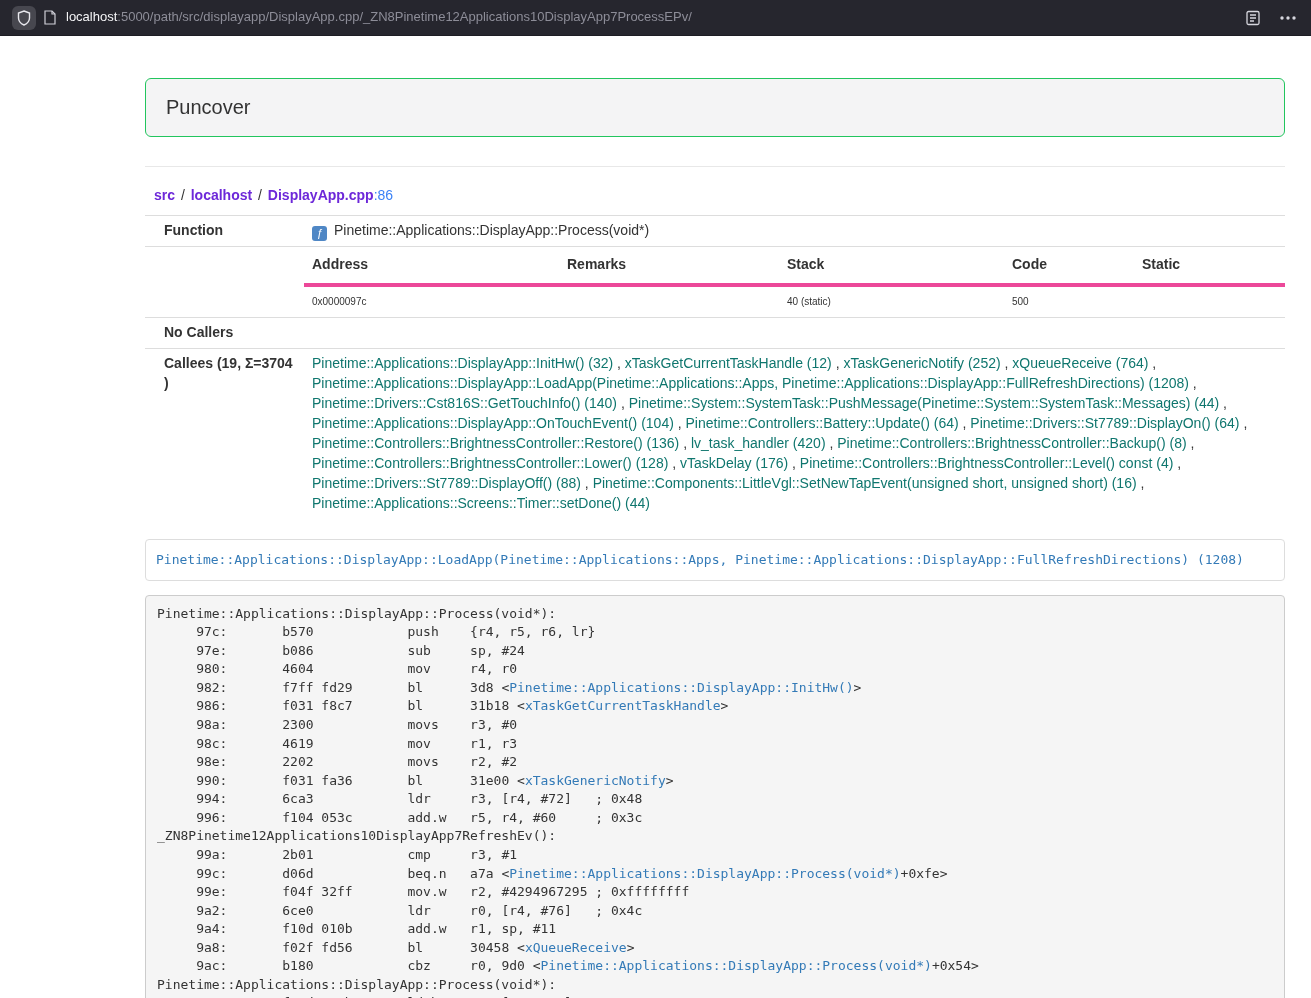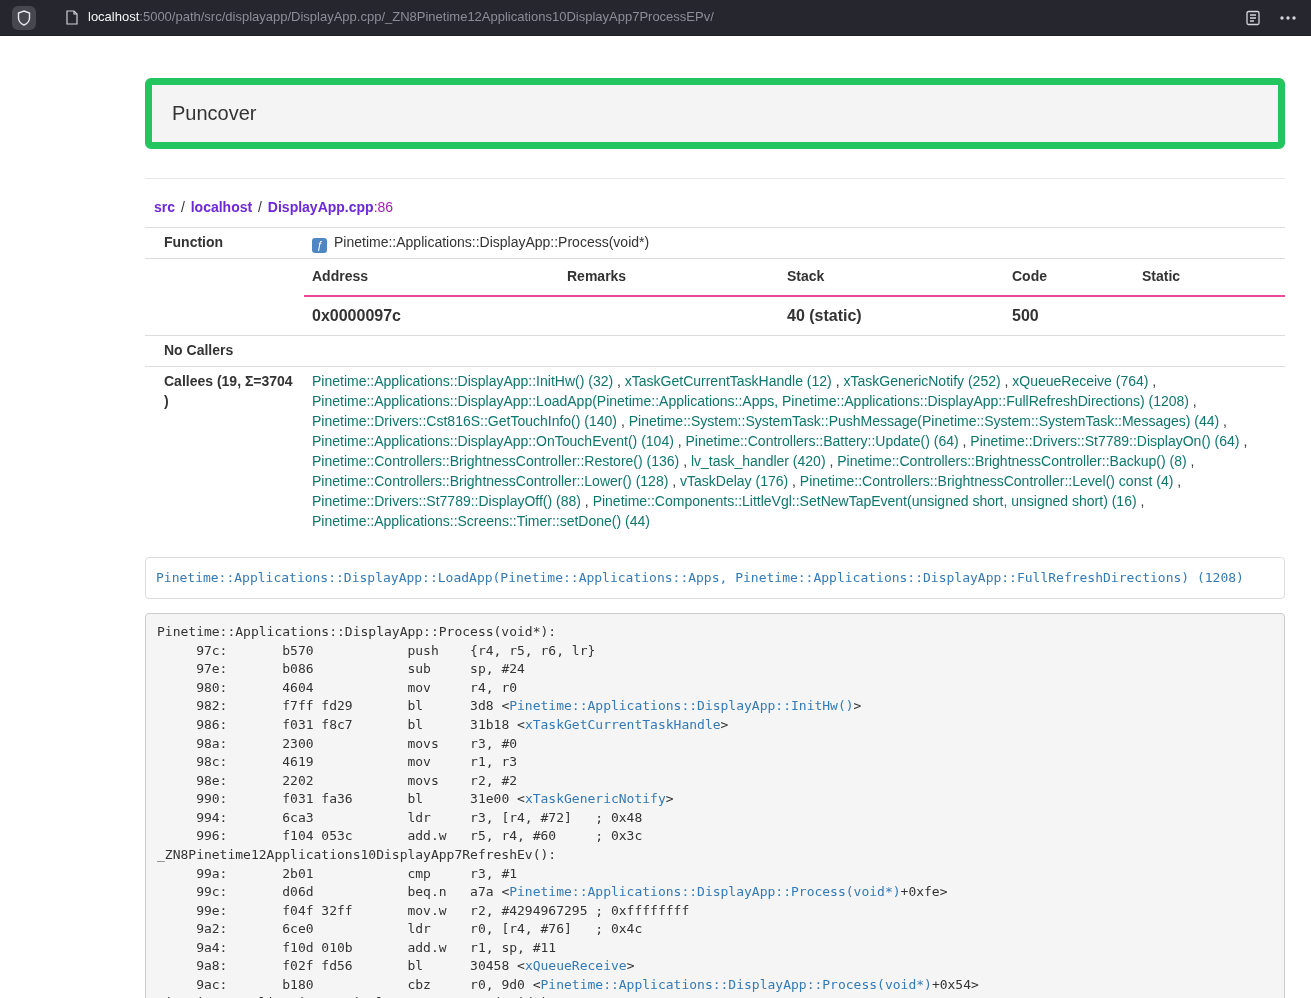--- a/index.html
+++ b/index.html
@@ -9,65 +9,65 @@
     font-size: 14px;
     line-height: 1.42857;
     color: #333;
     background: #fff;
   }
   .viewport { width: 1311px; height: 998px; overflow: hidden; background: #fff; position: relative; }
 
   
   .topbar {
     height: 36px; background: #26262e; border-bottom: 1px solid #1d1d24;
-    display: flex; align-items: center; padding: 0 14px 0 12px; gap: 30px;
+    display: flex; align-items: center; padding: 0 14px 0 12px; gap: 8px;
   }
   .shield-badge {
     width: 24px; height: 24px; border-radius: 6px; background: #47474f;
     display: flex; align-items: center; justify-content: center; flex: none; cursor: pointer;
   }
   .urlbar { flex: 1; display: flex; align-items: center; gap: 10px; min-width: 0; font-size: 13px; cursor: text; }
   .favicon { display: flex; flex: none; }
   .url-text { white-space: nowrap; overflow: hidden; }
   .url-host { color: #f5f5f7; }
   .url-path { color: #8d8d98; }
   .topbar-actions { display: flex; align-items: center; gap: 18px; flex: none; }
   .tb-icon { display: flex; cursor: pointer; }
 
   
   .container { width: 1140px; margin: 42px 0 0 145px; }
 
   .jumbotron {
-    background: #f4f4f5; border: 7px solid #22c55e; border-radius: 6px;
+    background: #f4f4f5; border: 1px solid #22c55e; border-radius: 6px;
     padding: 14px 20px; margin-bottom: 29px;
   }
   .app-title { font-size: 20px; color: #333; }
 
   hr.rule { border: 0; border-top: 1px solid #e8e8e8; margin: 0 0 19px; }
 
   .breadcrumb { margin: 0 0 9px; padding-left: 9px; font-size: 14px; }
   .crumb { color: #6d28d9; font-weight: bold; text-decoration: none; cursor: pointer; }
   .crumb-sep { color: #333; margin: 0 2px; }
-  .crumb-line { color: #a21caf; }
+  .crumb-line { color: #3b82f6; }
 
   table.outer-table { width: 100%; border-collapse: collapse; margin-bottom: 20px; }
   .outer-table > tbody > tr > th,
   .outer-table > tbody > tr > td {
     border-top: 1px solid #ddd; padding: 5px 8px; text-align: left;
     vertical-align: top; font-size: 14px; font-weight: normal;
   }
   .outer-table > tbody > tr > th.rowlabel { width: 159px; font-weight: bold; padding-left: 19px; }
   .outer-table > tbody > tr > td.nested-cell { padding: 0; }
 
   table.inner-table { width: 100%; border-collapse: collapse; margin: 0; }
   .inner-table th {
-    font-weight: bold; padding: 8px; border-bottom: 2px solid #ec4899;
+    font-weight: bold; padding: 8px; border-bottom: 4px solid #ec4899;
     text-align: left; font-size: 14px;
   }
-  .inner-table td { padding: 8px; font-size: 16px; font-weight: bold; }
+  .inner-table td { padding: 8px; font-size: 10px; }
 
   .fn-icon {
     display: inline-block; width: 15px; height: 15px; border-radius: 3px;
     background: #4f87c5; color: #fff; font-size: 11px; line-height: 15px;
     text-align: center; font-style: italic; margin-right: 7px; vertical-align: -2px;
   }
   .fn-icon::after { content: "\0192"; }
 
   .callee-link { color: #0f766e; text-decoration: none; cursor: pointer; }
   .sep { color: #333; }

